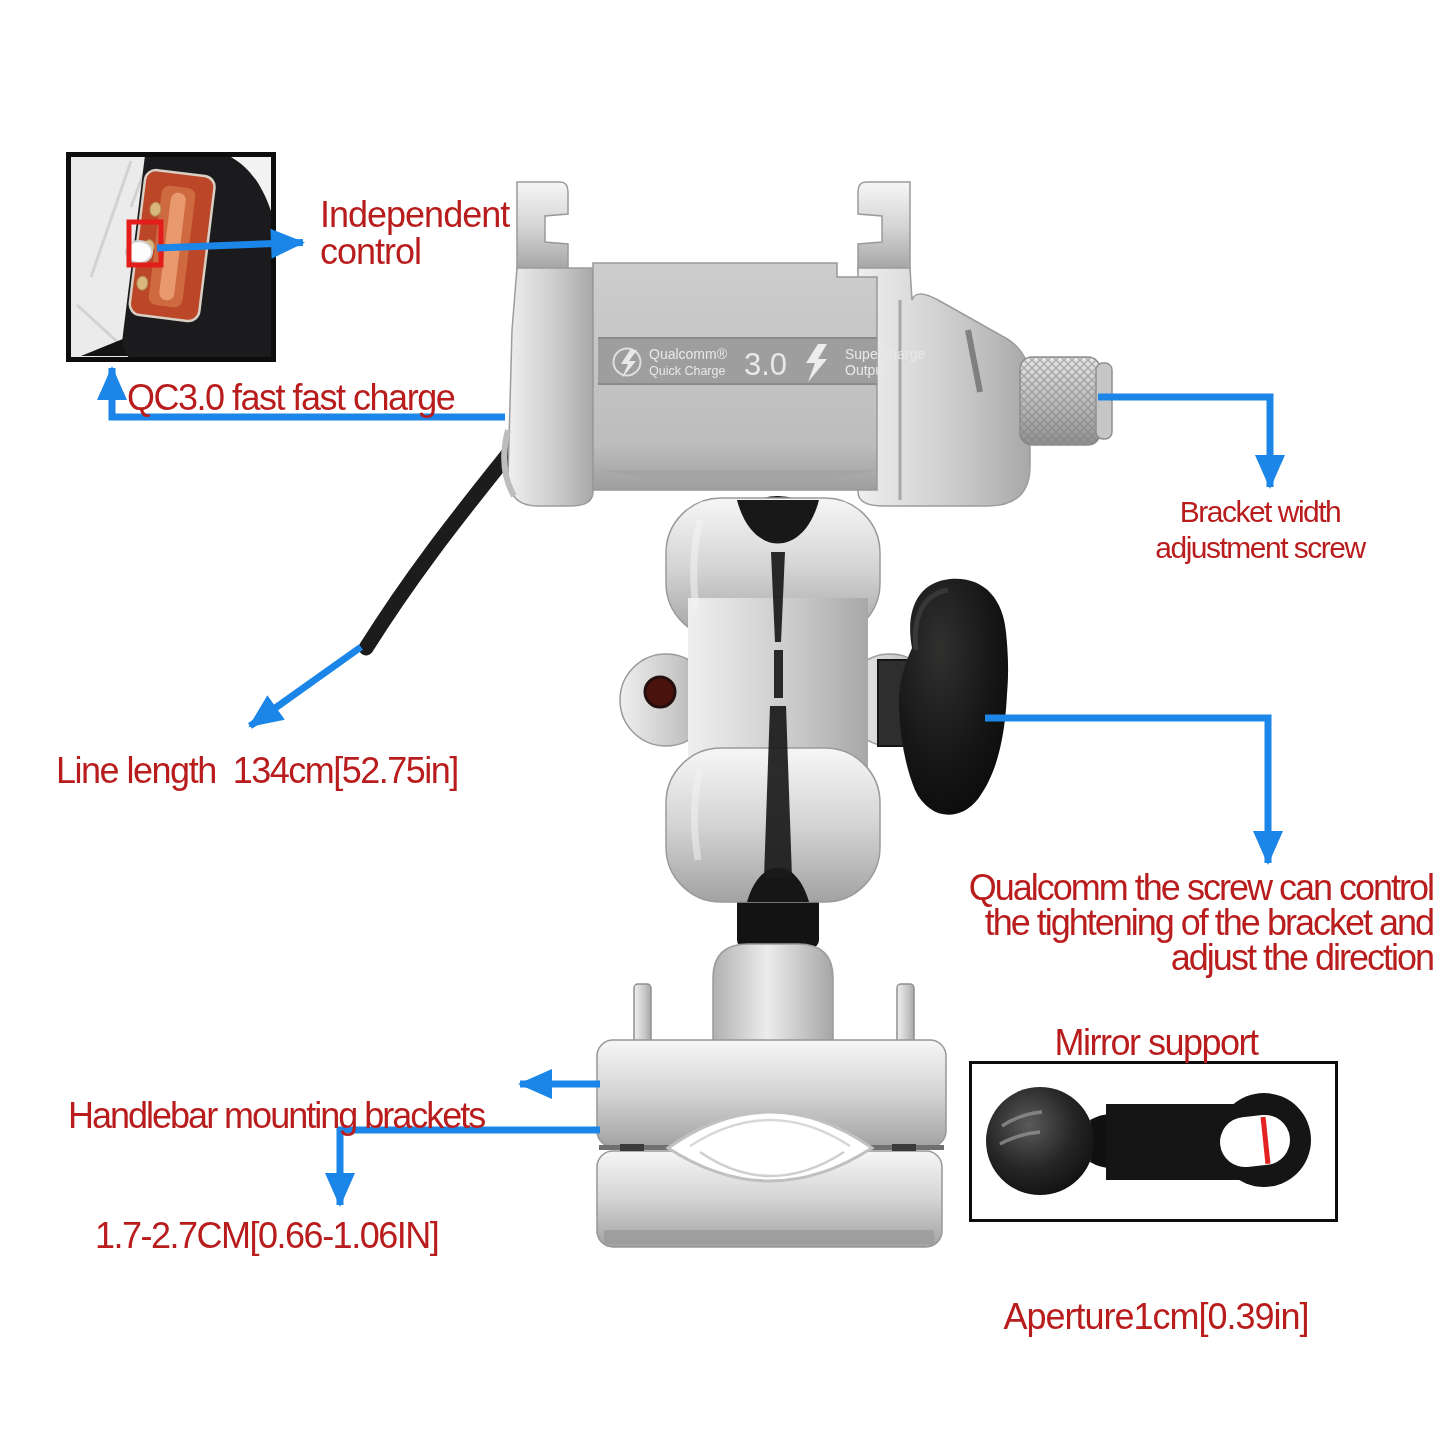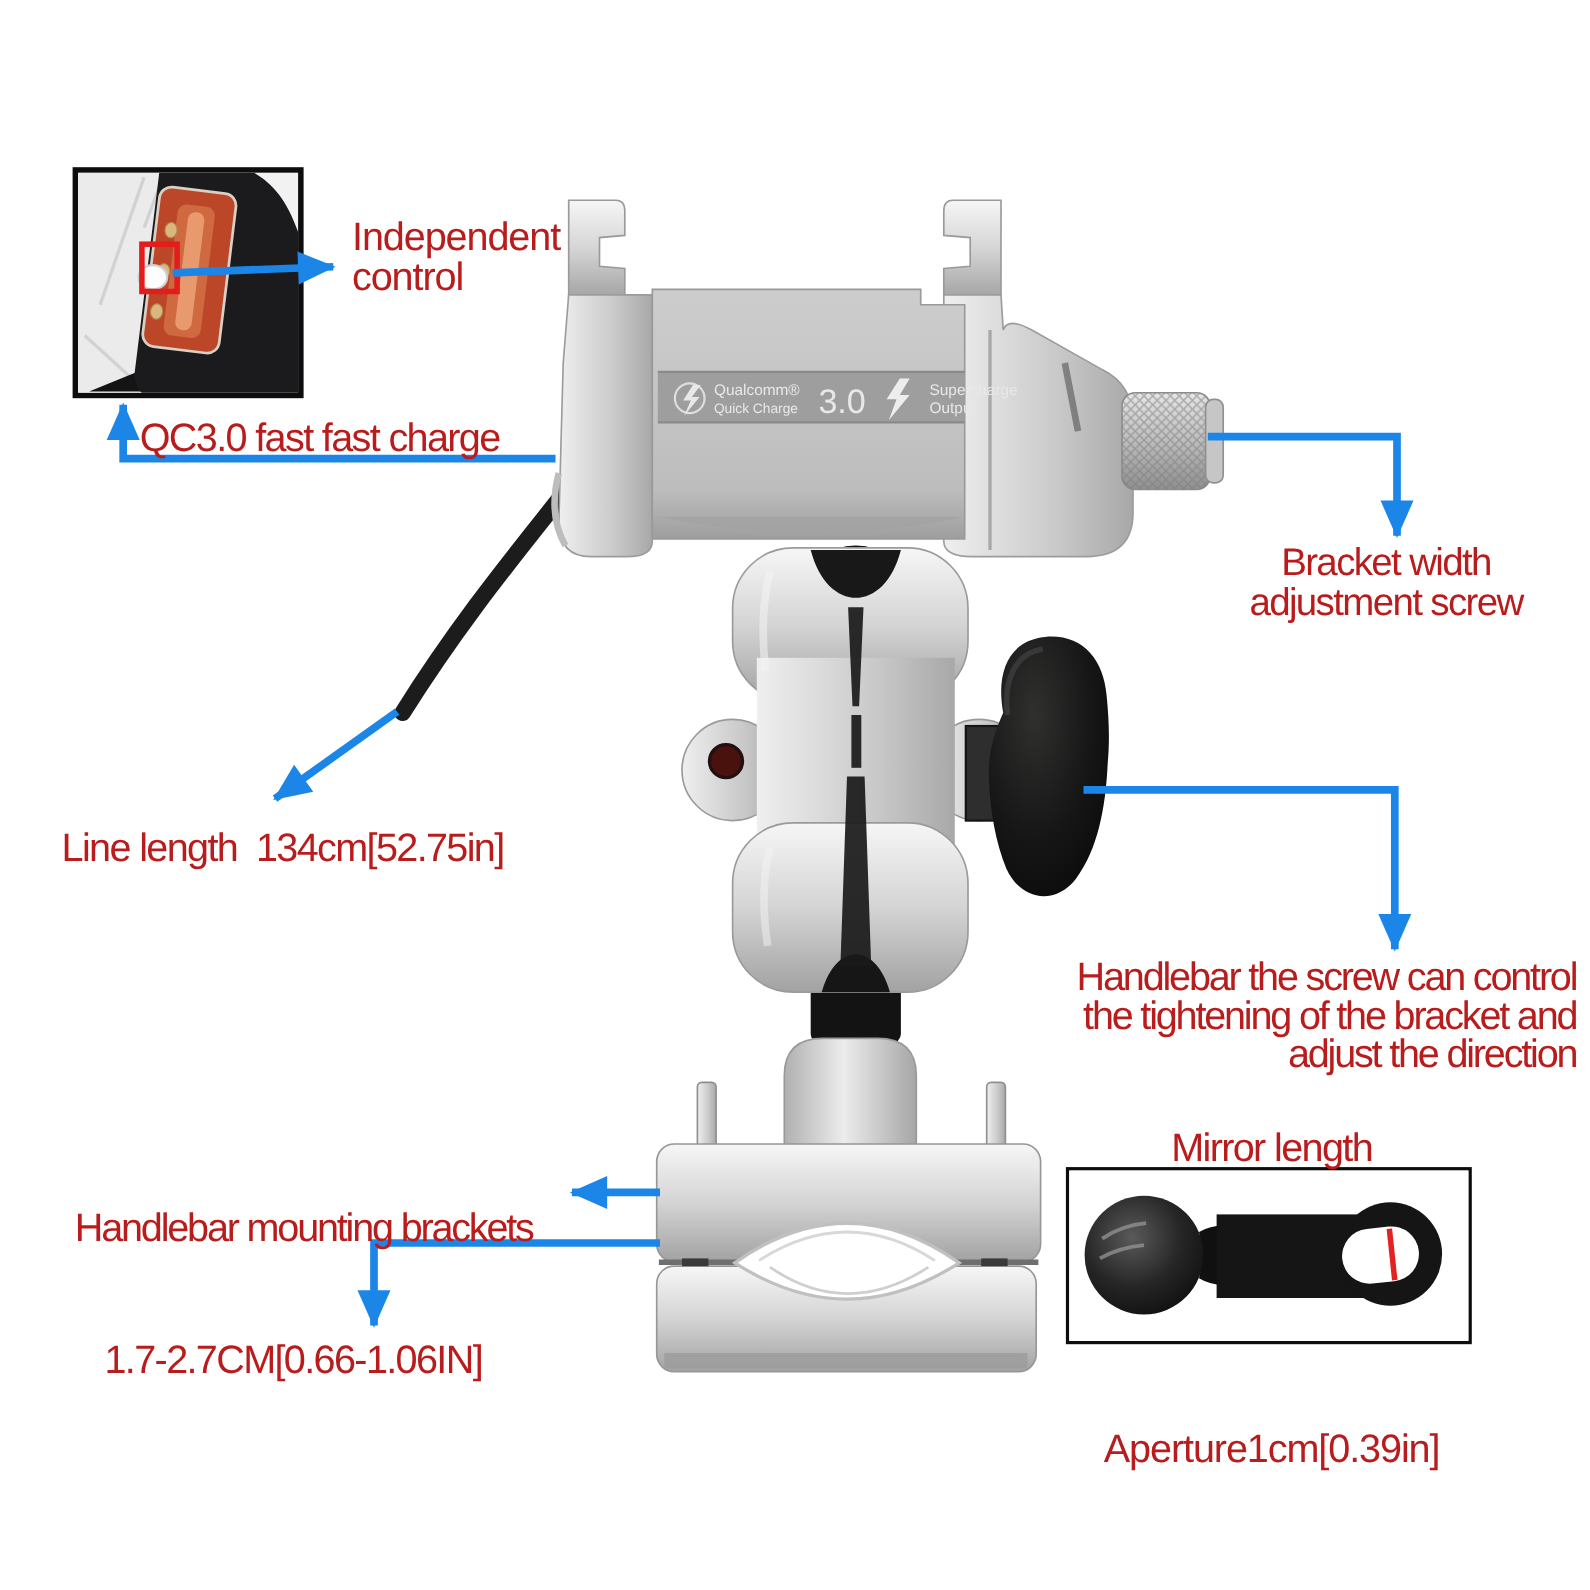--- a/index.html
+++ b/index.html
@@ -3,21 +3,21 @@
 <meta charset="utf-8">
 <style>
   html,body{margin:0;padding:0;background:#fff;}
   .canvas{position:relative;width:1445px;height:1445px;background:#fff;overflow:hidden;
           font-family:"Liberation Sans","DejaVu Sans",sans-serif;}
   .lbl{position:absolute;color:#b91c1c;font-size:36px;line-height:1.05;letter-spacing:-1.5px;white-space:nowrap;}
   .lbl.center{text-align:center;white-space:normal;}
   .lbl.right{text-align:right;white-space:normal;}
   #lbl-independent{left:320px;top:196px;line-height:37px;letter-spacing:-1px;}
   #lbl-qc{left:127px;top:379px;}
-  #lbl-bracket{left:1090px;top:494px;width:340px;line-height:36px;font-size:35px;}
+  #lbl-bracket{left:1090px;top:494px;width:340px;line-height:36px;font-size:30px;}
   #lbl-linelength{left:56px;top:752px;white-space:pre;}
   #lbl-adjusting{left:853px;top:870px;width:580px;line-height:35px;letter-spacing:-2px;}
   #lbl-handlebar{left:68px;top:1097px;letter-spacing:-2px;}
   #lbl-range{left:66px;top:1217px;margin-left:29px;}
   #lbl-mirror{left:978px;top:1024px;width:356px;}
   #lbl-aperture{left:978px;top:1298px;width:356px;letter-spacing:-1px;}
   .inset{position:absolute;box-sizing:border-box;background:#fff;}
   #inset-usb{left:66px;top:152px;width:210px;height:210px;border:5px solid #0d0d0d;}
   #inset-mirror{left:969px;top:1061px;width:369px;height:161px;border:3px solid #0d0d0d;}
   #art{position:absolute;left:0;top:0;z-index:5;pointer-events:none;}
@@ -227,26 +227,26 @@
   <div class="lbl z6" id="lbl-qc">QC3.0 fast fast charge</div>
 
   <div class="lbl center z6" id="lbl-bracket">
     <div>Bracket width</div>
     <div>adjustment screw</div>
   </div>
 
   <div class="lbl z6" id="lbl-linelength">Line length  134cm[52.75in]</div>
 
   <div class="lbl right z6" id="lbl-adjusting">
-    <div>Handlebar the screw can control</div>
+    <div>Qualcomm the screw can control</div>
     <div>the tightening of the bracket and</div>
     <div>adjust the direction</div>
   </div>
 
   <div class="lbl z6" id="lbl-handlebar">Handlebar mounting brackets</div>
 
   <div class="lbl z6" id="lbl-range">1.7-2.7CM[0.66-1.06IN]</div>
 
-  <div class="lbl center z6" id="lbl-mirror">Mirror length</div>
+  <div class="lbl center z6" id="lbl-mirror">Mirror support</div>
 
   <div class="lbl center z6" id="lbl-aperture">Aperture1cm[0.39in]</div>
 
 </div>
 
 </body></html>

